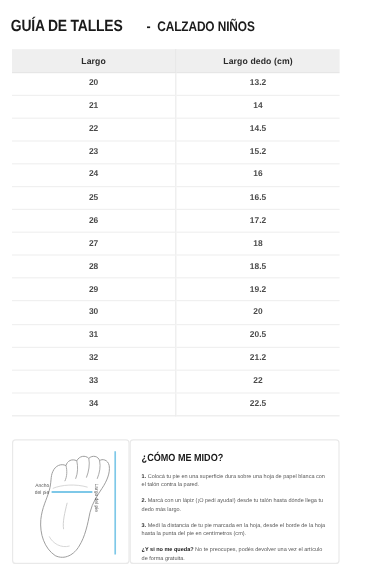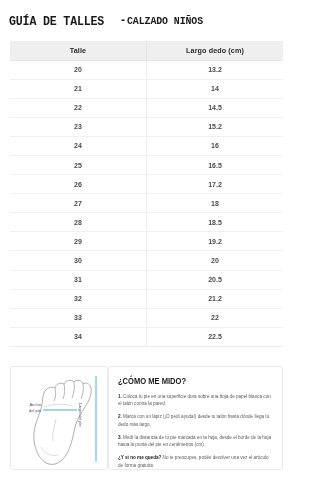--- a/index.html
+++ b/index.html
@@ -7,23 +7,22 @@
     width: 293px; height: 480px;
     background: #ffffff;
     font-family: "Liberation Sans", sans-serif;
     overflow: hidden;
   }
   .page { width: 293px; height: 480px; position: relative; background: #fff; }
 
   
   .title-wrap {
     position: absolute; left: 9px; top: 14px;
-    display: flex; align-items: flex-start; gap: 0;
+    display: flex; align-items: flex-end; gap: 5px;
     white-space: nowrap;
-    font-family: Liberation Mono, monospace;
   }
   .title-main {
     font-size: 13.5px; font-weight: bold; color: #1a1a1a;
     letter-spacing: -0.2px; transform: scaleX(0.86);
     transform-origin: left center;
   }
   .title-sep {
     font-size: 12px; font-weight: bold; color: #1a1a1a;
     transform: scaleX(0.86); transform-origin: left center;
   }
@@ -106,21 +105,21 @@
 
   <div class="title-wrap">
     <span class="title-main">GUÍA DE TALLES</span>
     <span class="title-sep">-</span>
     <span class="title-sub">CALZADO NIÑOS</span>
   </div>
 
   <table class="size-table">
     <thead>
       <tr>
-        <th>Talle</th>
+        <th>Largo</th>
         <th>Largo dedo (cm)</th>
       </tr>
     </thead>
     <tbody id="tbody">
         <tr>
           <td>20</td>
           <td>13.2</td>
         </tr>
         <tr>
           <td>21</td>

